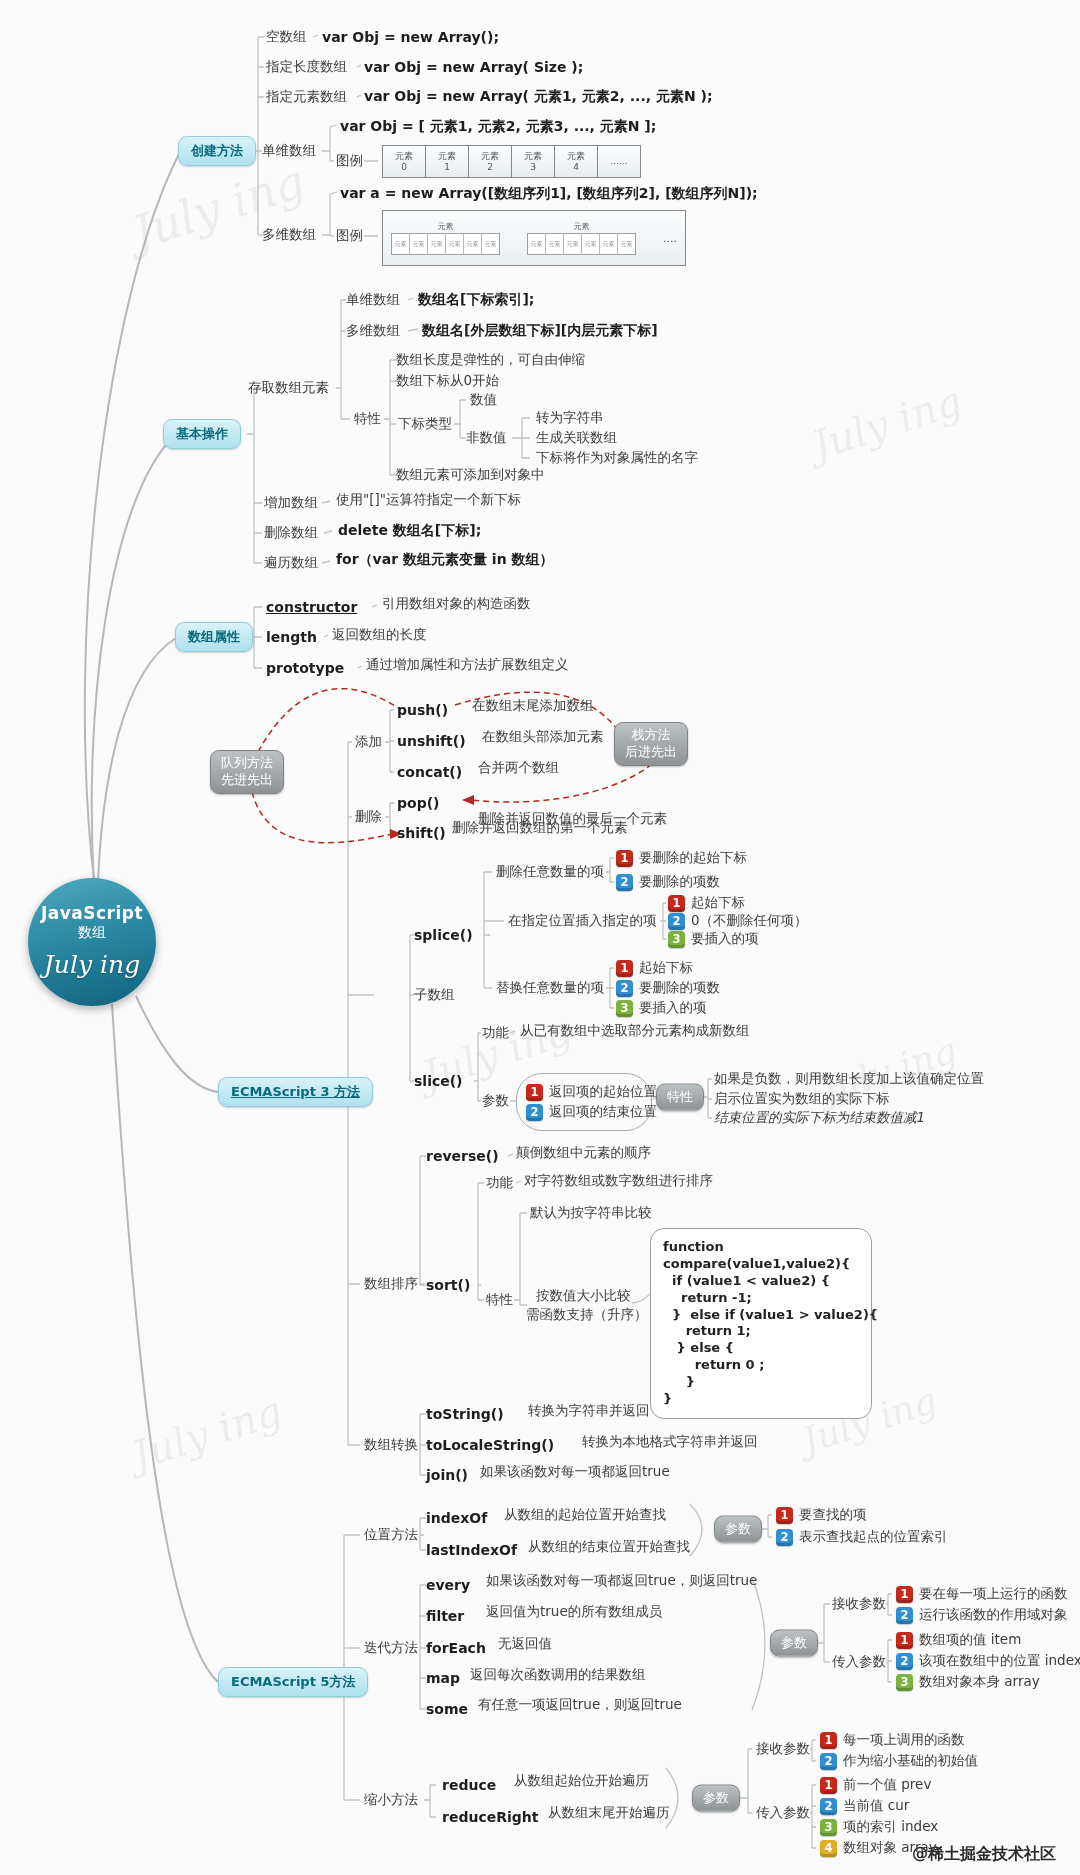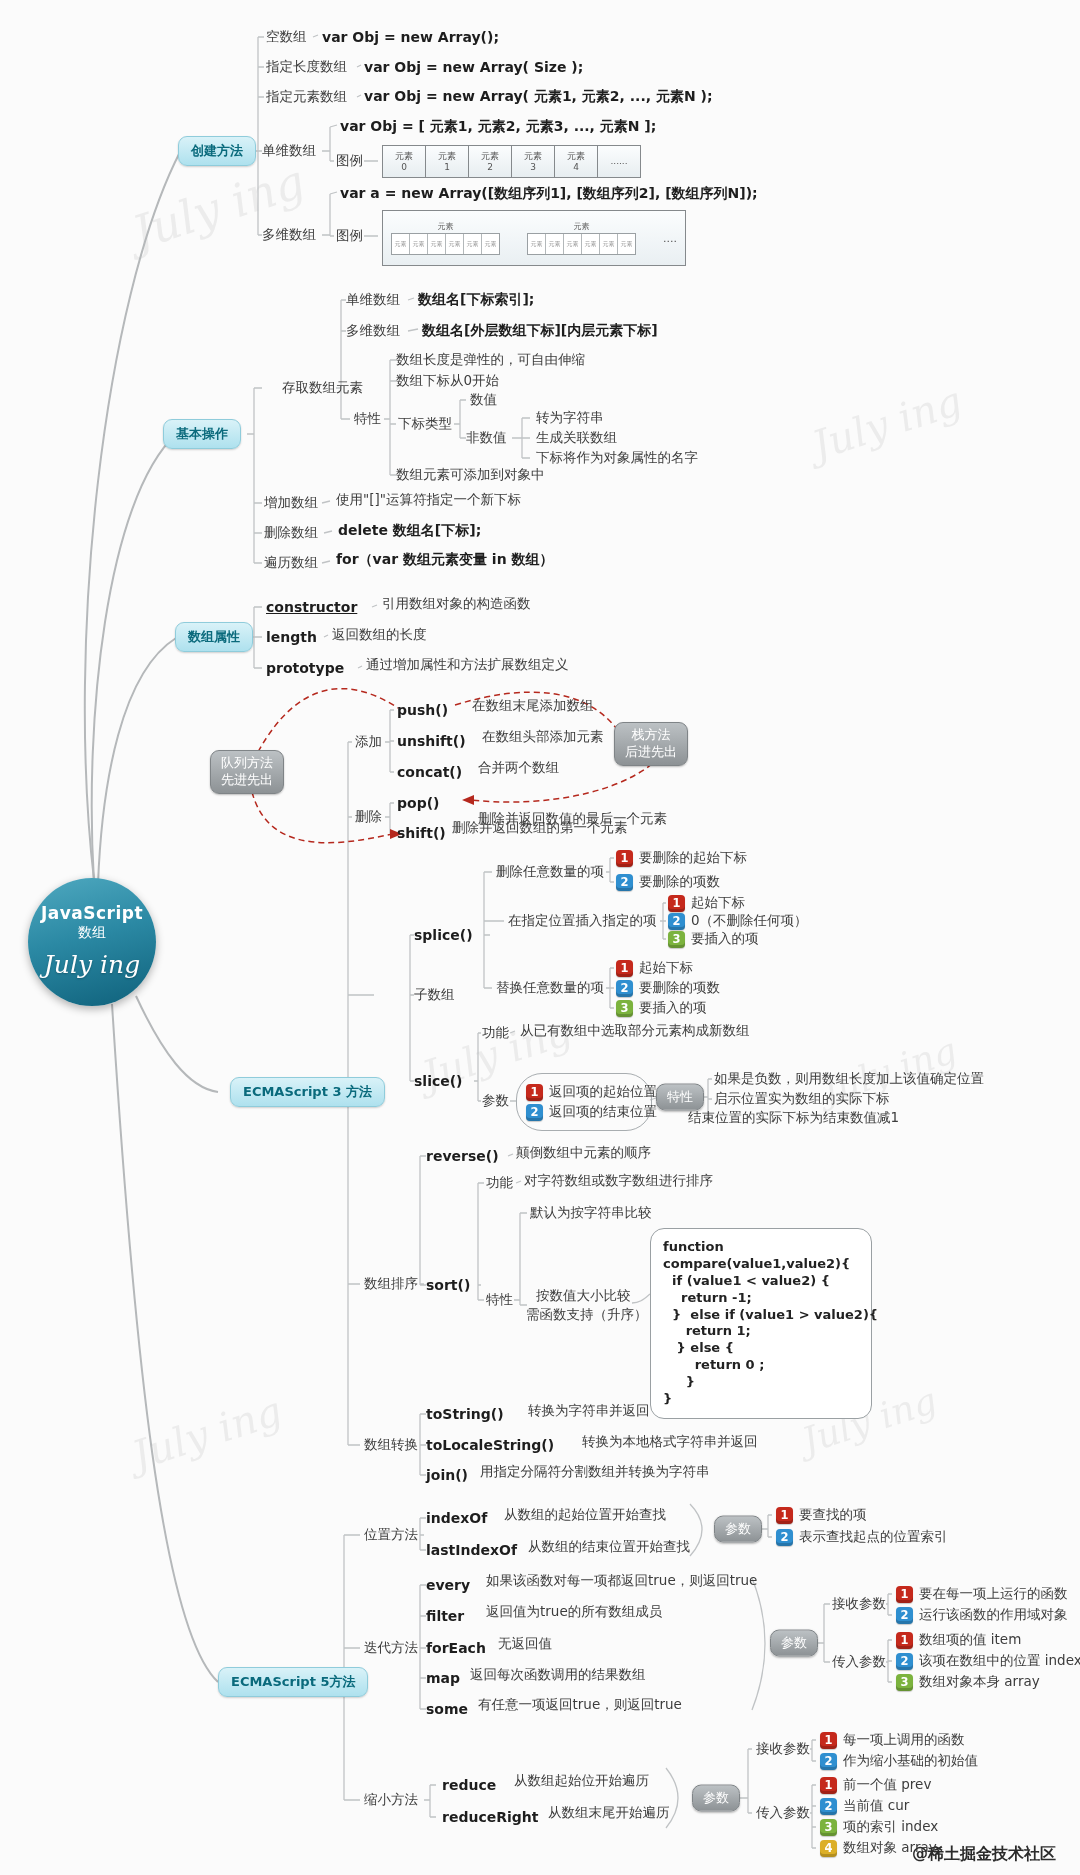--- a/index.html
+++ b/index.html
@@ -183,21 +183,21 @@
           <span class="mc">元素</span>
           <span class="mc">元素</span>
           <span class="mc">元素</span>
           <span class="mc">元素</span>
       </span>
     </div>
     <div class="dots">....</div>
   </div>
 
   <div class="n" style="left:163px;top:434px;">基本操作</div>
-  <div class="t" style="left:282px;top:388px;">存取数组元素</div>
+  <div class="t" style="left:248px;top:388px;">存取数组元素</div>
   <div class="t" style="left:346px;top:300px;">单维数组</div>
   <div class="c" style="left:418px;top:300px;">数组名[下标索引];</div>
   <div class="t" style="left:346px;top:331px;">多维数组</div>
   <div class="c" style="left:422px;top:331px;">数组名[外层数组下标][内层元素下标]</div>
   <div class="t" style="left:354px;top:419px;">特性</div>
   <div class="t" style="left:396px;top:360px;">数组长度是弹性的，可自由伸缩</div>
   <div class="t" style="left:396px;top:381px;">数组下标从0开始</div>
   <div class="t" style="left:398px;top:424px;">下标类型</div>
   <div class="t" style="left:470px;top:400px;">数值</div>
   <div class="t" style="left:466px;top:438px;">非数值</div>
@@ -234,21 +234,21 @@
   <div class="t" style="left:472px;top:706px;">在数组末尾添加数组</div>
   <div class="c" style="left:397px;top:741px;">unshift()</div>
   <div class="t" style="left:482px;top:737px;">在数组头部添加元素</div>
   <div class="c" style="left:397px;top:772px;">concat()</div>
   <div class="t" style="left:478px;top:768px;">合并两个数组</div>
   <div class="c" style="left:397px;top:803px;">pop()</div>
   <div class="t" style="left:478px;top:798px;margin-top:21px;">删除并返回数值的最后一个元素</div>
   <div class="c" style="left:397px;top:833px;">shift()</div>
   <div class="t" style="left:452px;top:828px;">删除并返回数组的第一个元素</div>
 
-  <div class="n" style="left:230px;top:1092px;">ECMAScript 3 方法</div>
+  <div class="n" style="left:218px;top:1092px;text-decoration:underline;">ECMAScript 3 方法</div>
   <div class="t" style="left:378px;top:995px;margin-left:36px;">子数组</div>
   <div class="c" style="left:414px;top:935px;">splice()</div>
   <div class="t" style="left:496px;top:872px;">删除任意数量的项</div>
   <div class="arg" style="left:616px;top:858px;">
       <span class="b r">1</span>
       <span>要删除的起始下标</span>
     </div>
   <div class="arg" style="left:616px;top:882px;">
       <span class="b bl">2</span>
       <span>要删除的项数</span>
@@ -288,21 +288,21 @@
       <span class="b r">1</span>
       <span>返回项的起始位置</span>
     </div>
   <div class="arg" style="left:526px;top:1112px;">
       <span class="b bl">2</span>
       <span>返回项的结束位置</span>
     </div>
   <div class="g mid" style="left:656px;top:1097px;">特性</div>
   <div class="t" style="left:714px;top:1079px;">如果是负数，则用数组长度加上该值确定位置</div>
   <div class="t" style="left:714px;top:1099px;">启示位置实为数组的实际下标</div>
-  <div class="t" style="left:688px;top:1118px;">结束位置的实际下标为结束数值减1</div>
+  <div class="t" style="left:714px;top:1118px;font-style:italic;">结束位置的实际下标为结束数值减1</div>
   <div class="t" style="left:364px;top:1284px;">数组排序</div>
   <div class="c" style="left:426px;top:1156px;">reverse()</div>
   <div class="t" style="left:516px;top:1153px;">颠倒数组中元素的顺序</div>
   <div class="c" style="left:426px;top:1285px;">sort()</div>
   <div class="t" style="left:486px;top:1183px;">功能</div>
   <div class="t" style="left:524px;top:1181px;">对字符数组或数字数组进行排序</div>
   <div class="t" style="left:486px;top:1300px;">特性</div>
   <div class="t" style="left:530px;top:1213px;">默认为按字符串比较</div>
   <div class="t" style="left:536px;top:1296px;">按数值大小比较</div>
   <div class="t" style="left:526px;top:1315px;">需函数支持（升序）</div>
@@ -315,21 +315,21 @@
    } else {
        return 0 ;
      }
 }</div>
   <div class="t" style="left:364px;top:1445px;">数组转换</div>
   <div class="c" style="left:426px;top:1414px;">toString()</div>
   <div class="t" style="left:528px;top:1411px;">转换为字符串并返回</div>
   <div class="c" style="left:426px;top:1445px;">toLocaleString()</div>
   <div class="t" style="left:582px;top:1442px;">转换为本地格式字符串并返回</div>
   <div class="c" style="left:426px;top:1475px;">join()</div>
-  <div class="t" style="left:480px;top:1472px;">用指定分隔符分割数组并转换为字符串</div>
+  <div class="t" style="left:480px;top:1472px;">如果该函数对每一项都返回true</div>
 
   <div class="n" style="left:218px;top:1682px;">ECMAScript 5方法</div>
   <div class="t" style="left:364px;top:1535px;">位置方法</div>
   <div class="c" style="left:426px;top:1518px;">indexOf</div>
   <div class="t" style="left:504px;top:1515px;">从数组的起始位置开始查找</div>
   <div class="c" style="left:426px;top:1550px;">lastIndexOf</div>
   <div class="t" style="left:528px;top:1547px;">从数组的结束位置开始查找</div>
   <div class="g mid" style="left:714px;top:1529px;">参数</div>
   <div class="arg" style="left:776px;top:1515px;">
       <span class="b r">1</span>

